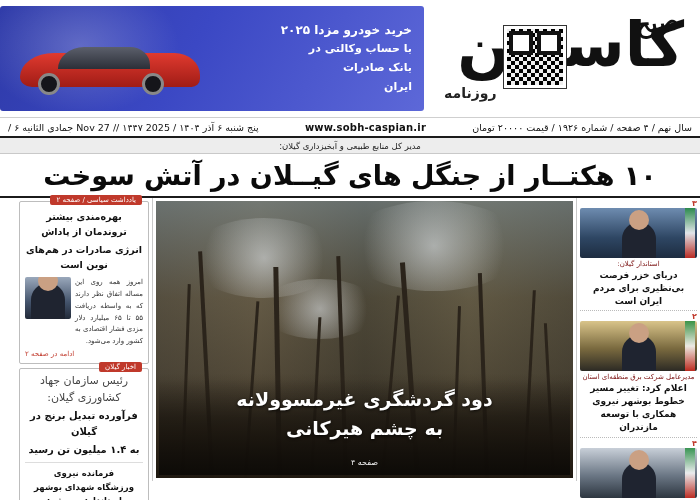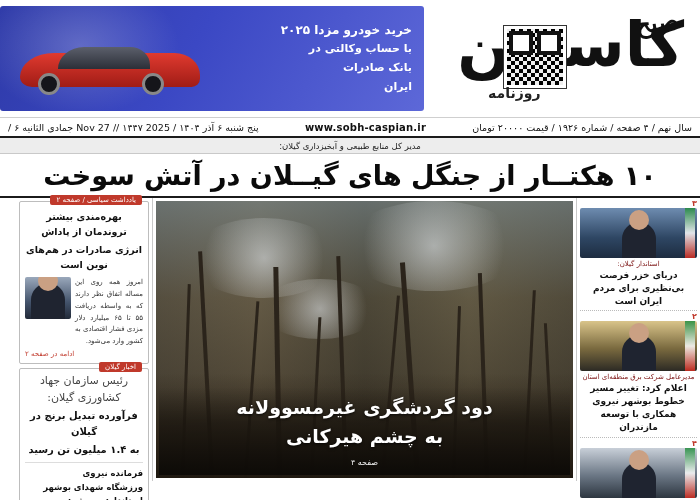--- a/index.html
+++ b/index.html
@@ -52,21 +52,20 @@
     color: #111;
     transform: rotate(-8deg);
     font-family: "DejaVu Serif", serif;
   }
   .logo-sub {
     position: absolute;
     bottom: 16px; left: 14px;
     font-size: 14px;
     color: #222;
     font-weight: bold;
-    margin-left: 44px;
   }
   .qr {
     position: absolute;
     top: 26px; left: 74px;
     width: 62px; height: 62px;
     background:
       repeating-linear-gradient(0deg, #111 0 4px, #fff 4px 8px),
       repeating-linear-gradient(90deg, #111 0 4px, #fff 4px 8px);
     background-blend-mode: difference;
     border: 3px solid #fff;
@@ -321,21 +320,21 @@
   .photo-caption .c2 {
     color: #ffffff;
     font-size: 19px;
     font-weight: bold;
     text-shadow: 0 1px 3px rgba(0,0,0,.8);
     line-height: 1.5;
   }
   .photo-caption .cpage {
     color: #f1f1f1;
     font-size: 8px;
-    margin-top: 8px;
+    margin-top: 16px;
   }
 
   
   .col-left {
     width: 152px;
     padding: 3px;
     display: flex;
     flex-direction: column;
     gap: 4px;
   }
@@ -399,21 +398,21 @@
     color: #111;
     text-align: center;
     line-height: 1.6;
     margin-top: 2px;
   }
   .sep { height: 1px; background: #ddd; margin: 4px 0; }
   .box-small {
     font-size: 8.5px;
     font-weight: bold;
     color: #111;
-    text-align: right;
+    text-align: center;
     line-height: 1.6;
   }
   .foot-box {
     border-top: 1px solid #bdbdbd;
     padding-top: 3px;
     font-size: 7.5px;
     color: #222;
     line-height: 1.7;
     direction: rtl;
     text-align: right;

